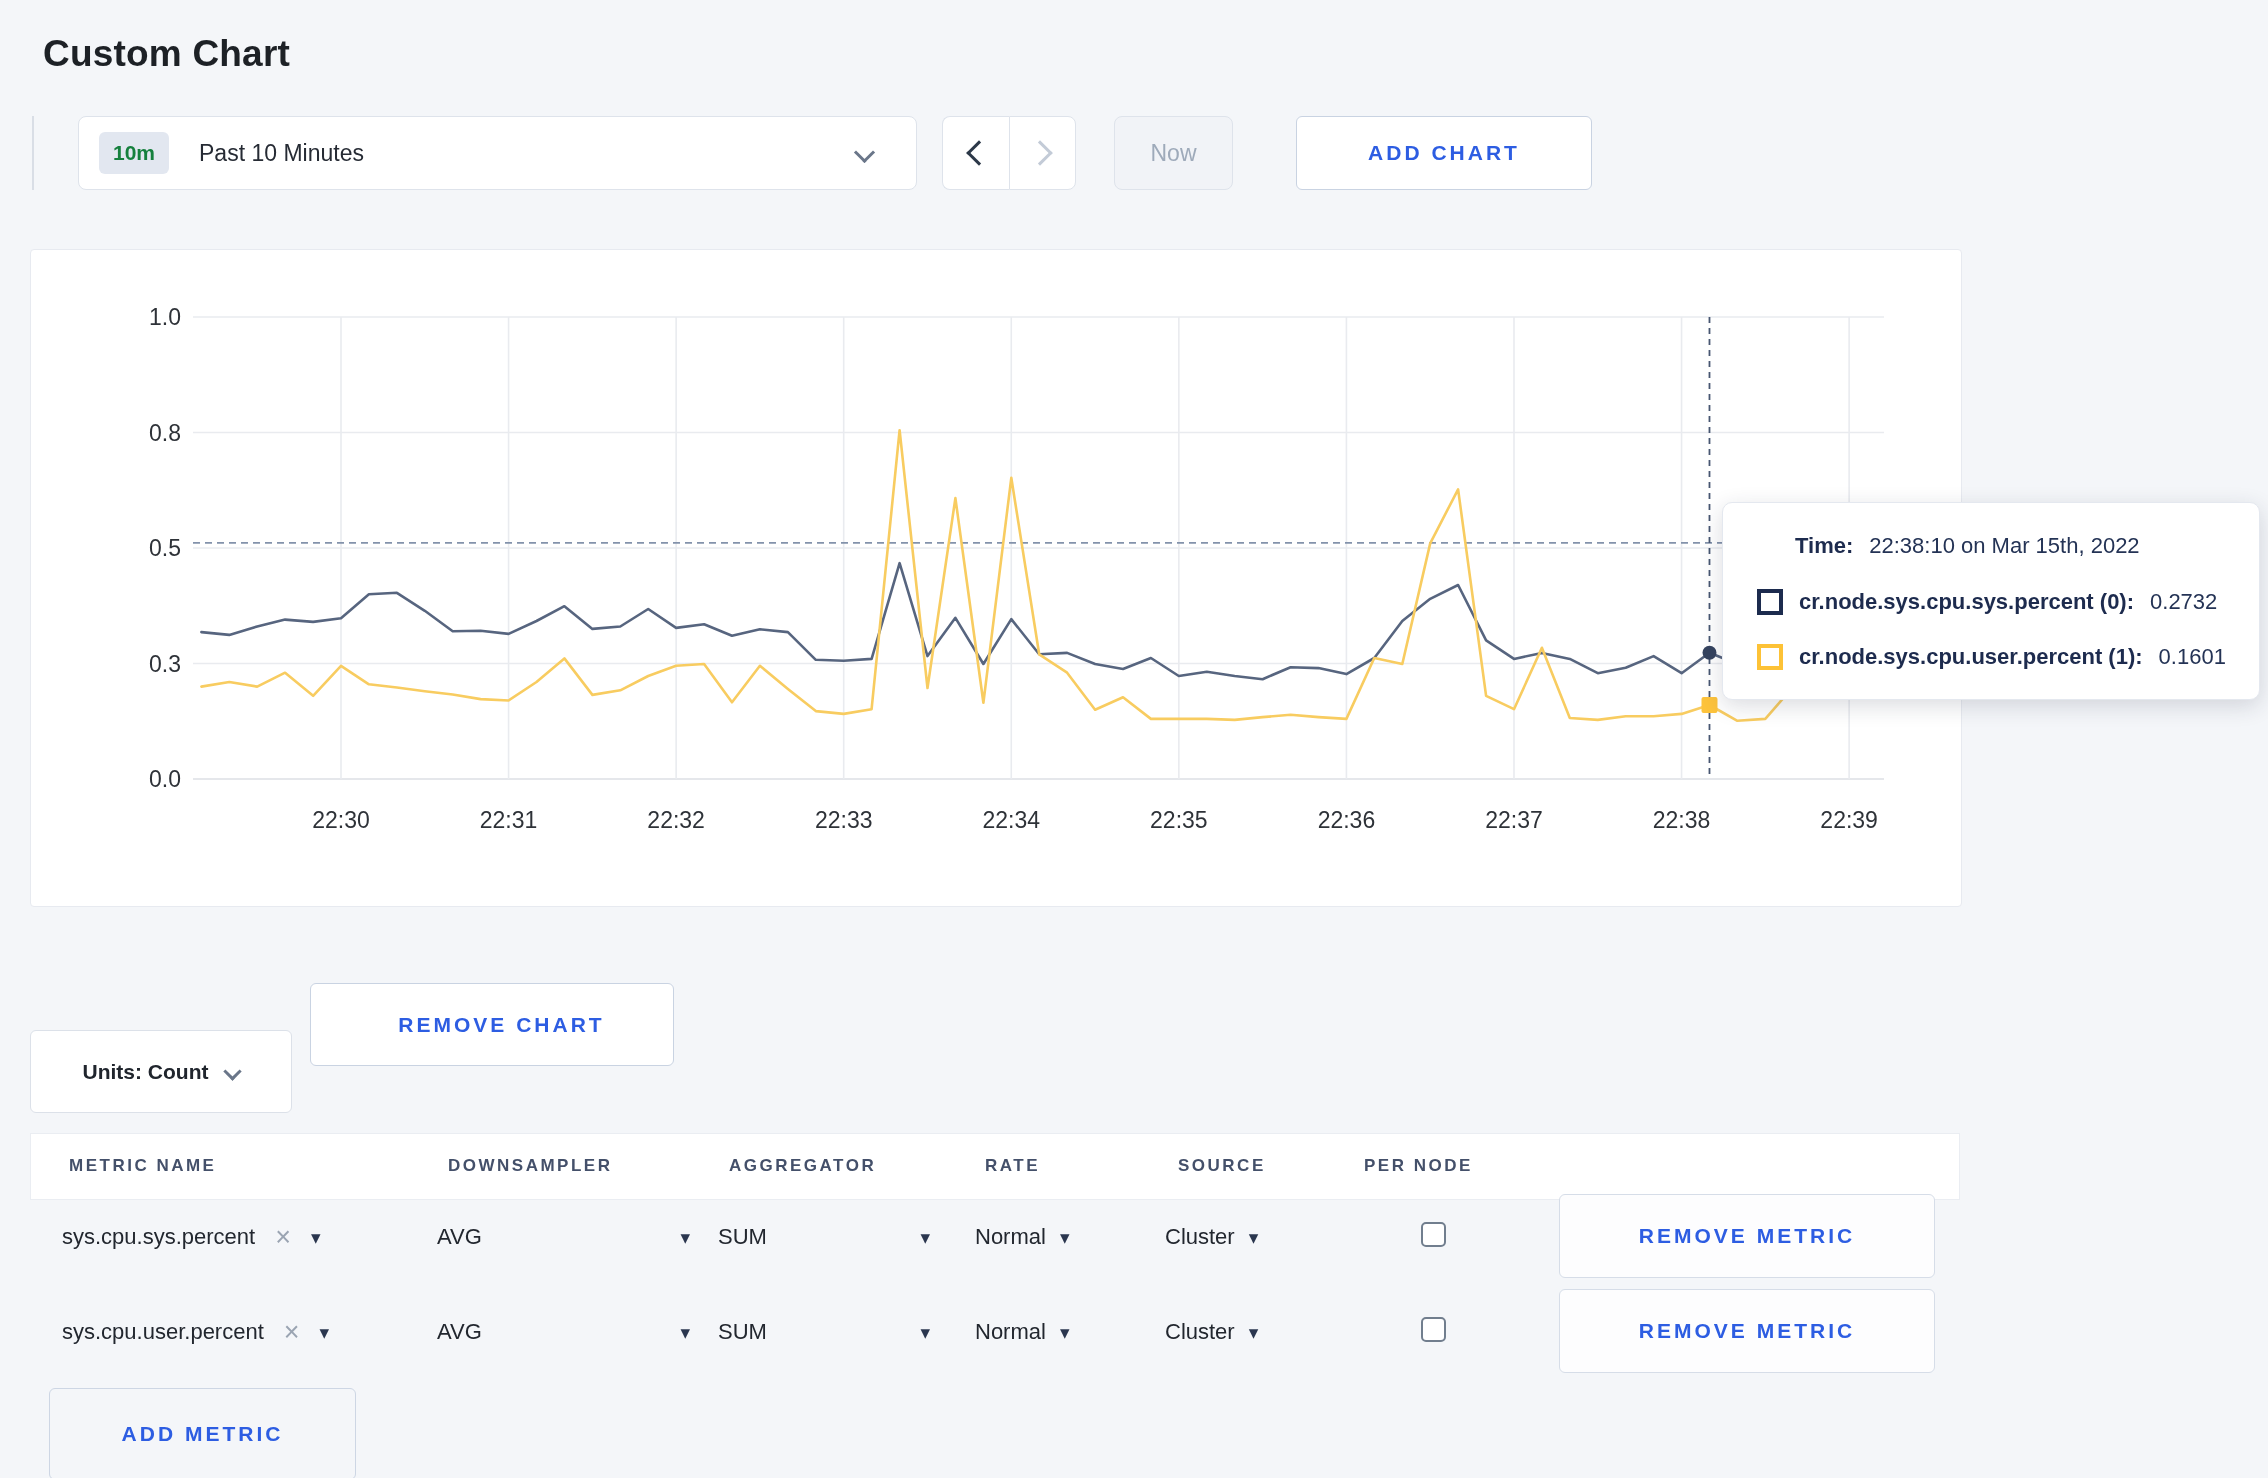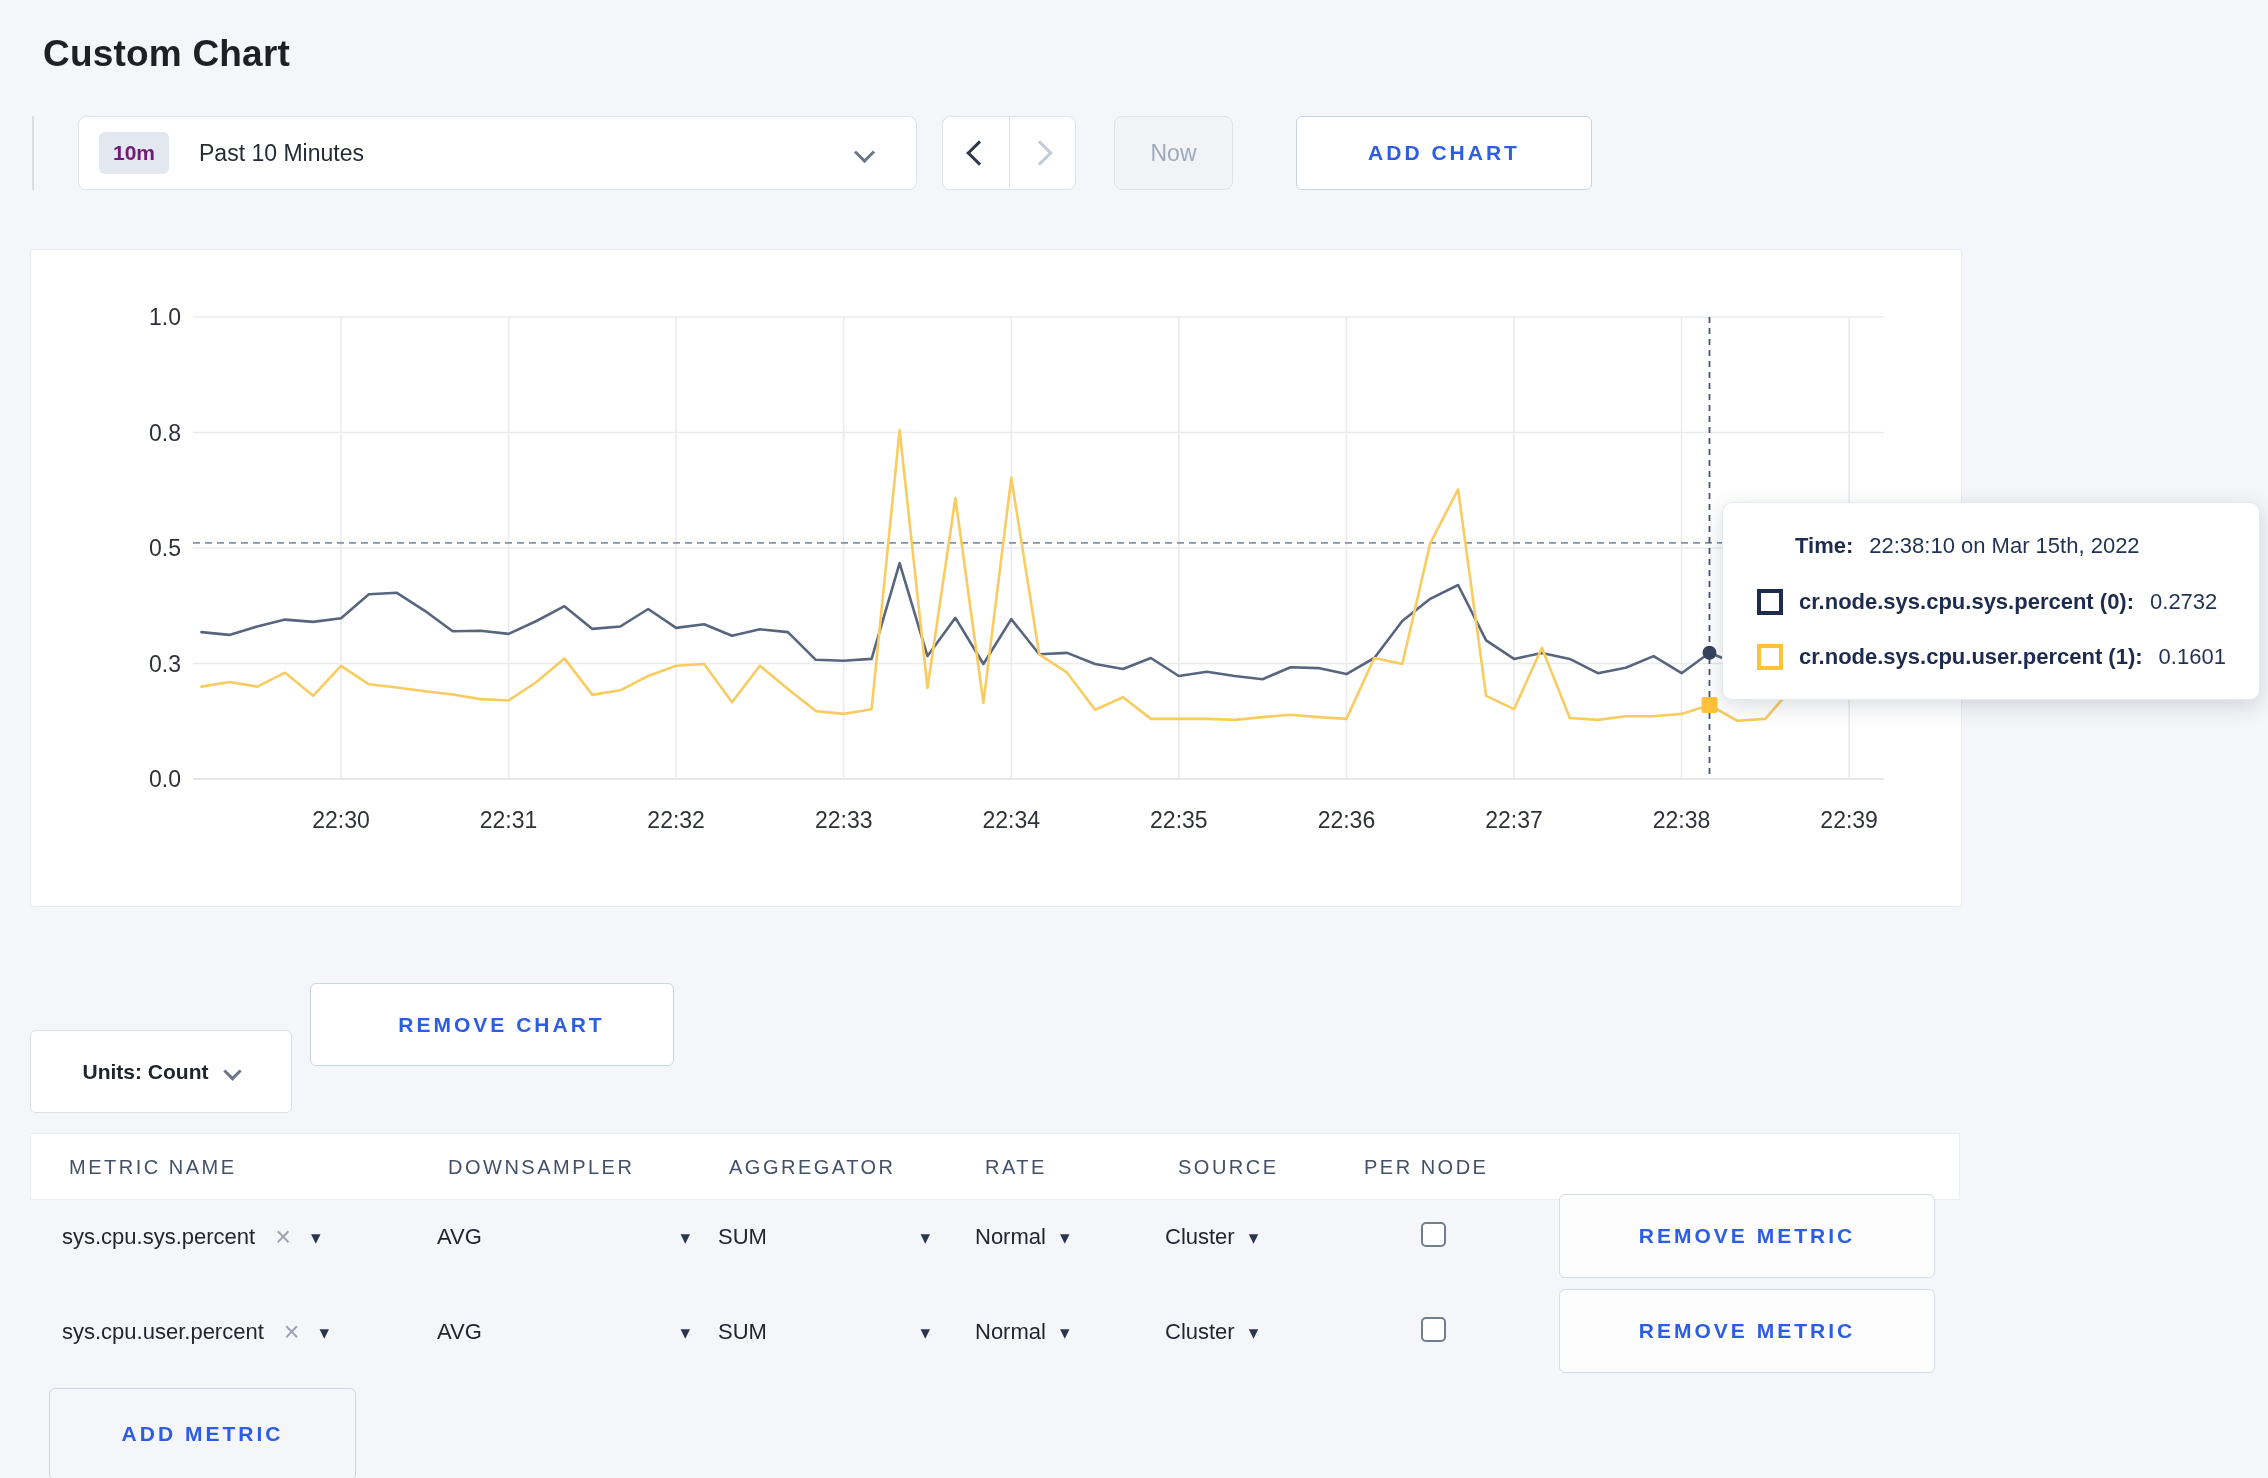--- a/index.html
+++ b/index.html
@@ -8,21 +8,21 @@
     background:#f4f6f9;font-family:"Liberation Sans",sans-serif;color:#22272f;
   }
   .abs{position:absolute;}
   
   .page-title{left:43px;top:8px;font-size:37px;font-weight:600;color:#1d2126;letter-spacing:.2px;}
   .toolbar-divider{left:32px;top:116px;width:2px;height:74px;background:#d9dee6;}
   
   .time-dd{left:78px;top:116px;width:839px;height:74px;background:#fff;border:1px solid #dee3eb;
     border-radius:8px;display:flex;align-items:center;box-sizing:border-box;cursor:pointer;}
   .time-badge{margin-left:20px;background:#e2e7f0;border-radius:6px;padding:9px 14px;
-    font-size:21px;font-weight:700;color:#701a75;}
+    font-size:21px;font-weight:700;color:#15803d;}
   .time-label{margin-left:30px;font-size:23px;color:#262b34;}
   .chev{display:inline-block;width:12px;height:12px;border-right:3px solid #6a7689;border-bottom:3px solid #6a7689;}
   .chev.down{transform:rotate(45deg);}
   .time-dd .chev{position:absolute;right:44px;top:28px;}
   
   .btn{box-sizing:border-box;background:#fff;border:1px solid #dee3eb;display:flex;
     align-items:center;justify-content:center;cursor:pointer;}
   .nav-prev{left:942px;top:116px;width:67px;height:74px;border-radius:8px 0 0 8px;border-right:none;}
   .nav-next{left:1009px;top:116px;width:67px;height:74px;border-radius:0 8px 8px 0;}
   .nav-prev .chev{width:15px;height:15px;border-color:#2c3848;transform:rotate(135deg);margin-left:6px;}
@@ -46,21 +46,21 @@
   .tt-value{margin-left:16px;font-weight:400;color:#243355;}
   .swatch{width:18px;height:18px;border:4px solid #1c2b4e;background:#fff;margin-right:16px;box-sizing:content-box;}
   
   .units-btn{left:30px;top:983px;width:262px;height:83px;background:#fff;border:1px solid #dce1e9;
     border-radius:6px;display:flex;align-items:center;justify-content:center;gap:18px;cursor:pointer;box-sizing:border-box;margin-top:47px;}
   .units-btn .txt{font-size:21px;font-weight:700;color:#20252d;}
   .units-btn .chev{width:10px;height:10px;}
   .remove-chart{left:310px;top:983px;width:364px;height:83px;padding-left:19px;}
   
   .table-head{left:30px;top:1133px;width:1930px;height:67px;background:#fff;border:1px solid #eaedf2;box-sizing:border-box;}
-  .th{position:absolute;top:22px;font-size:20px;font-weight:400;letter-spacing:2.5px;color:#44506a;}
+  .th{position:absolute;top:22px;font-size:17px;font-weight:700;letter-spacing:2.5px;color:#44506a;}
   .row{position:absolute;left:30px;width:1930px;height:86px;}
   .cell{position:absolute;display:flex;align-items:center;font-size:22px;color:#22272f;}
   .caret{font-size:19px;color:#2a364f;line-height:1;}
   .x-icon{font-size:27px;color:#9aa4b2;line-height:1;cursor:pointer;}
   .checkbox{position:absolute;width:25px;height:25px;border:2px solid #717e8e;border-radius:5px;background:#fff;cursor:pointer;box-sizing:border-box;}
   .remove-metric{position:absolute;left:1529px;width:376px;height:84px;background:#fdfdfe;border:1px solid #d6dde8;}
   .add-metric{left:49px;top:1388px;width:307px;height:92px;background:transparent;border:1px solid #cdd6e4;}
 </style>
 </head>
 <body>

